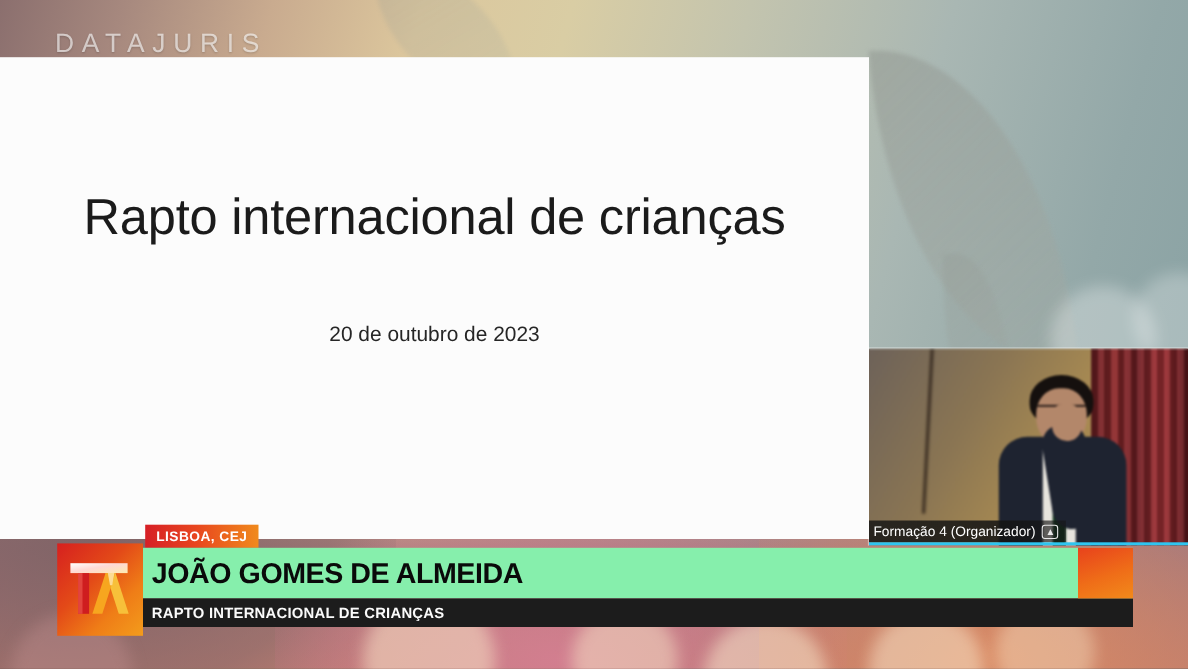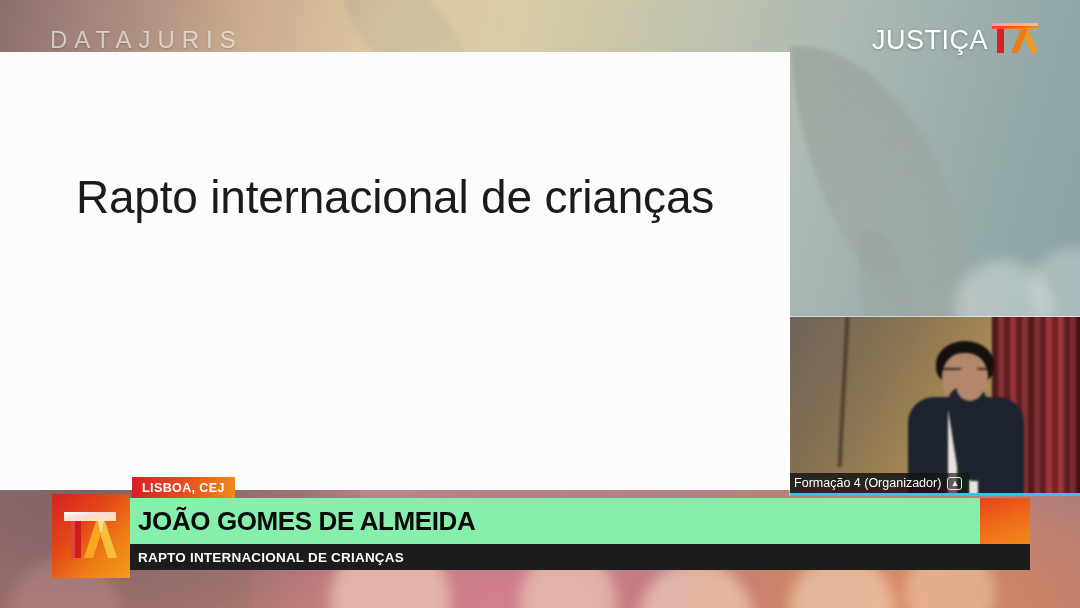--- a/index.html
+++ b/index.html
@@ -178,42 +178,24 @@
   <div class="bokeh" style="left:1030px;top:248px;width:84px;height:84px;background:rgba(255,255,255,.26);"></div>
   <div class="bokeh" style="left:330px;top:540px;width:120px;height:120px;background:rgba(246,224,196,.55);"></div>
   <div class="bokeh" style="left:520px;top:552px;width:96px;height:96px;background:rgba(248,230,200,.50);"></div>
   <div class="bokeh" style="left:640px;top:562px;width:112px;height:112px;background:rgba(250,234,206,.52);"></div>
   <div class="bokeh" style="left:790px;top:556px;width:104px;height:104px;background:rgba(250,236,210,.48);"></div>
   <div class="bokeh" style="left:905px;top:548px;width:90px;height:90px;background:rgba(247,226,196,.42);"></div>
   <div class="bokeh" style="left:10px;top:558px;width:110px;height:110px;background:rgba(200,150,150,.35);"></div>
 
   <div id="watermark-datajuris">DATAJURIS</div>
 
-  <div id="brand-justica">
-    <span class="word">JUSTIÇA</span>
-    <span class="ta-mark">
-      <svg width="56" height="36" viewBox="0 0 56 36" aria-hidden="true">
-        <defs>
-          <linearGradient id="taTop" x1="0" y1="0" x2="1" y2="1">
-            <stop offset="0%" stop-color="#e11d24"></stop>
-            <stop offset="55%" stop-color="#f05a1c"></stop>
-            <stop offset="100%" stop-color="#f5a81c"></stop>
-          </linearGradient>
-        </defs>
-        <rect x="4" y="3" width="46" height="6" fill="url(#taTop)"></rect>
-        <rect x="9" y="9" width="7" height="24" fill="#d61f24"></rect>
-        <polygon points="33,9 40,9 50,33 43,33" fill="#f39a1c"></polygon>
-        <polygon points="33,9 40,9 30,33 23,33" fill="#ef7d17"></polygon>
-        <rect x="4" y="3" width="46" height="3" fill="rgba(255,255,255,.55)"></rect>
-      </svg>
-    </span>
-  </div>
 
   <div id="slide">
     <div id="slide-title">Rapto internacional de crianças</div>
+    <div id="slide-subtitle">20 de outubro de 2023</div>
   </div>
 
   <div id="video-tile">
     <div class="vid-wall"></div>
     <div class="vid-curtain"></div>
     <div class="vid-cable"></div>
     <div class="vid-person">
       <div class="p-body"></div>
       <div class="p-shirt"></div>
       <div class="p-tie"></div>

